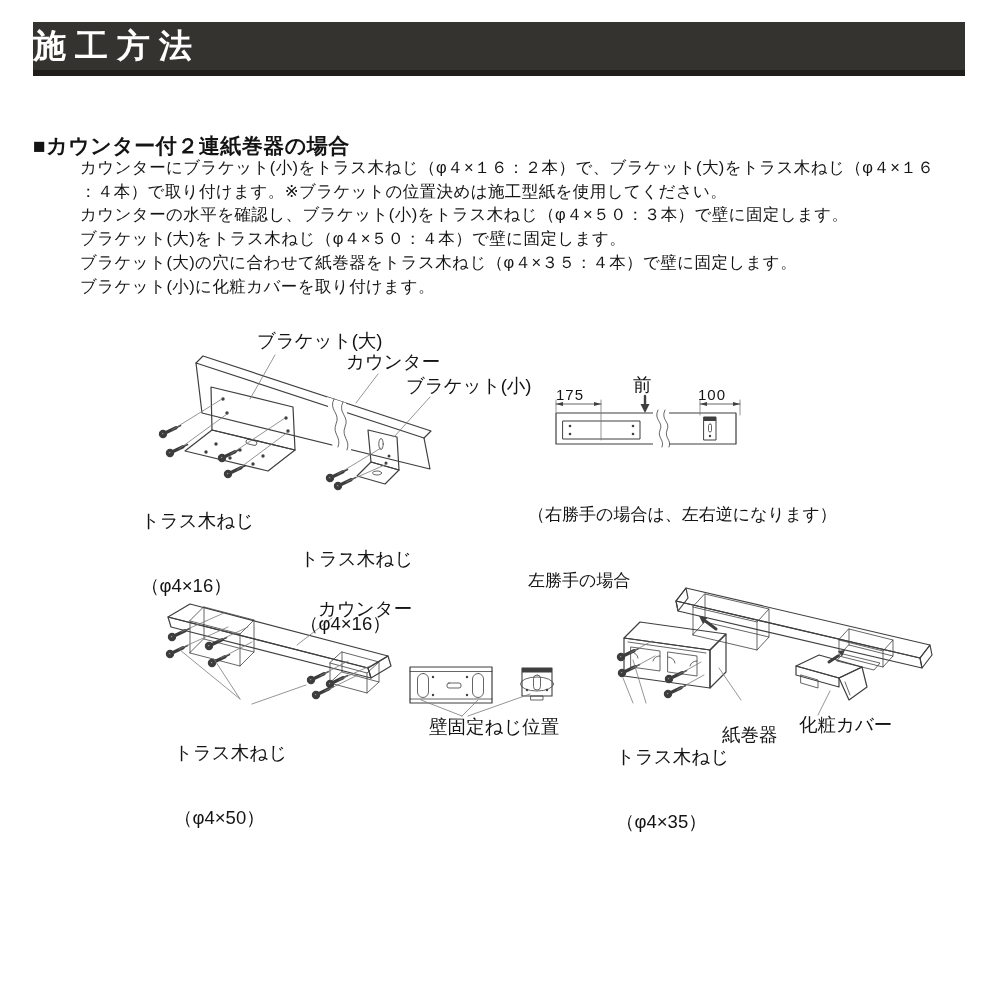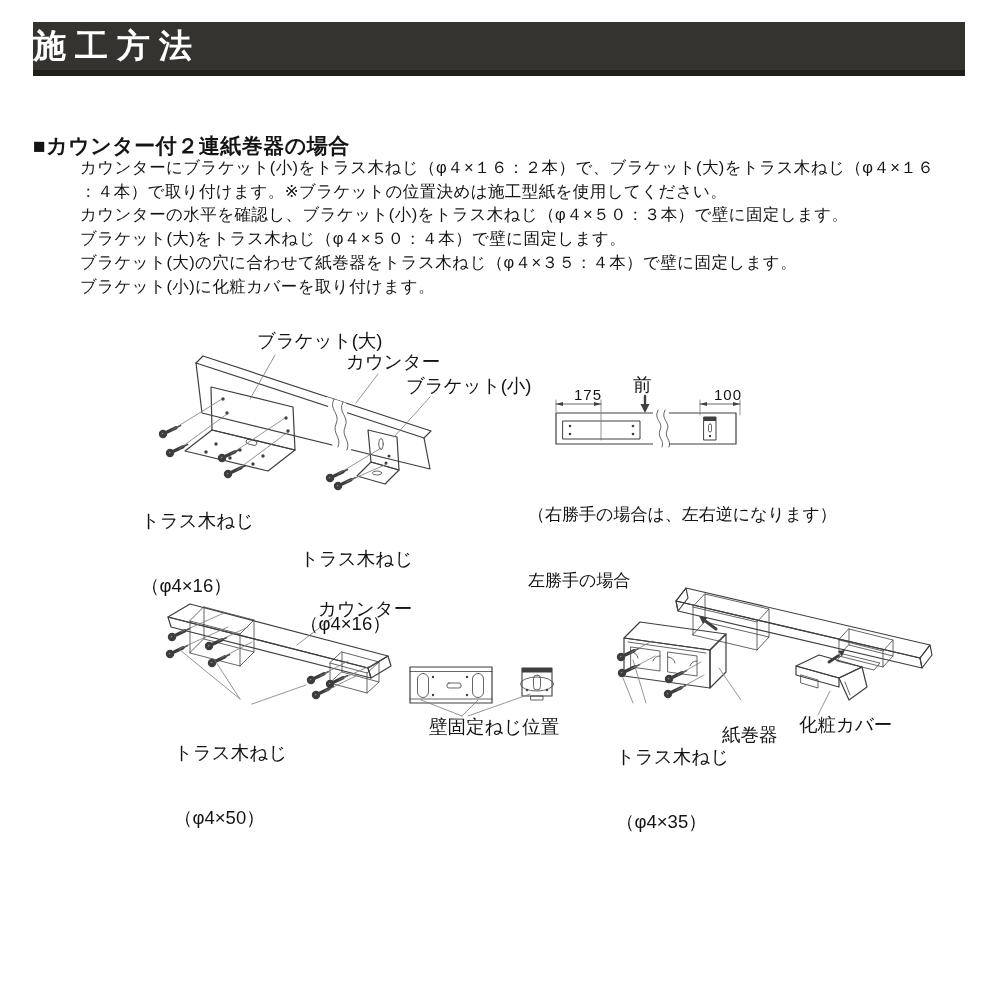--- a/index.html
+++ b/index.html
@@ -27,21 +27,21 @@
     position:absolute;left:40px;top:156px;font-size:16.5px;line-height:23.7px;letter-spacing:0.4px;margin-left:40px;
   }
   svg.art{position:absolute;left:0;top:0;}
   .art-g{stroke:var(--line-art);fill:none;stroke-width:1.2;stroke-linejoin:round;stroke-linecap:round;}
   .thin{stroke-width:0.8;}
   .dot{fill:var(--line-art);stroke:none;}
   .leader{stroke:var(--leader);stroke-width:0.8;fill:none;}
   .solid{fill:var(--line-art);stroke:none;}
   .gap{fill:#ffffff;stroke:none;}
   .lbl{position:absolute;font-size:18.5px;line-height:21.5px;white-space:pre;color:var(--body-text);}
-  .dim{font-size:15px;text-align:right;letter-spacing:1px;}
+  .dim{font-size:15px;text-align:left;letter-spacing:1px;}
   .caption{font-size:17px;line-height:22px;}
 </style>
 </head>
 <body>
 
 <div class="header-bar">
   <span class="header-title">施工方法</span>
 </div>
 
 <div class="section-heading">■カウンター付２連紙巻器の場合</div>

